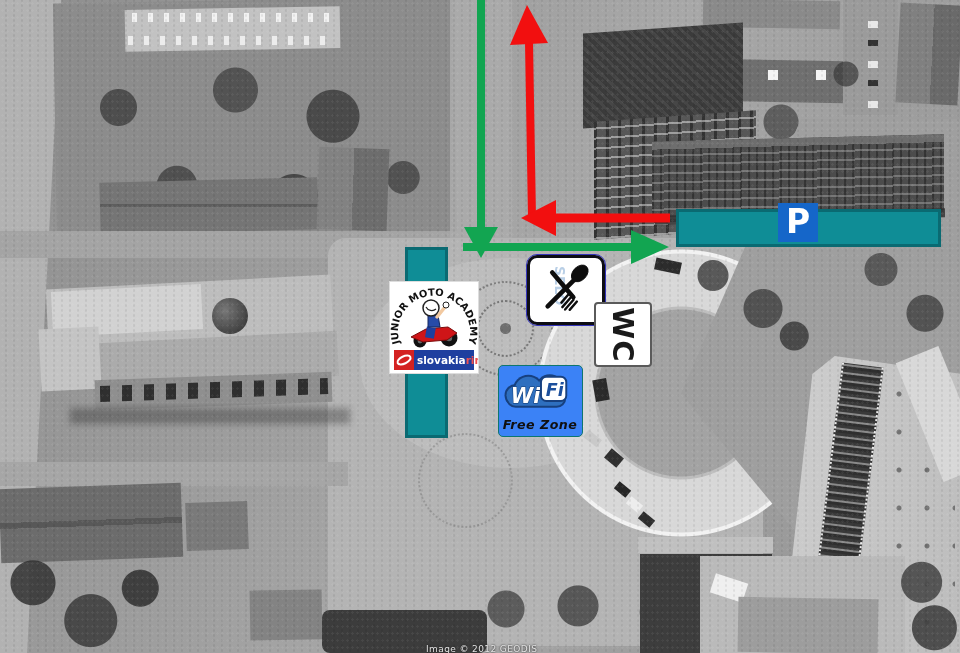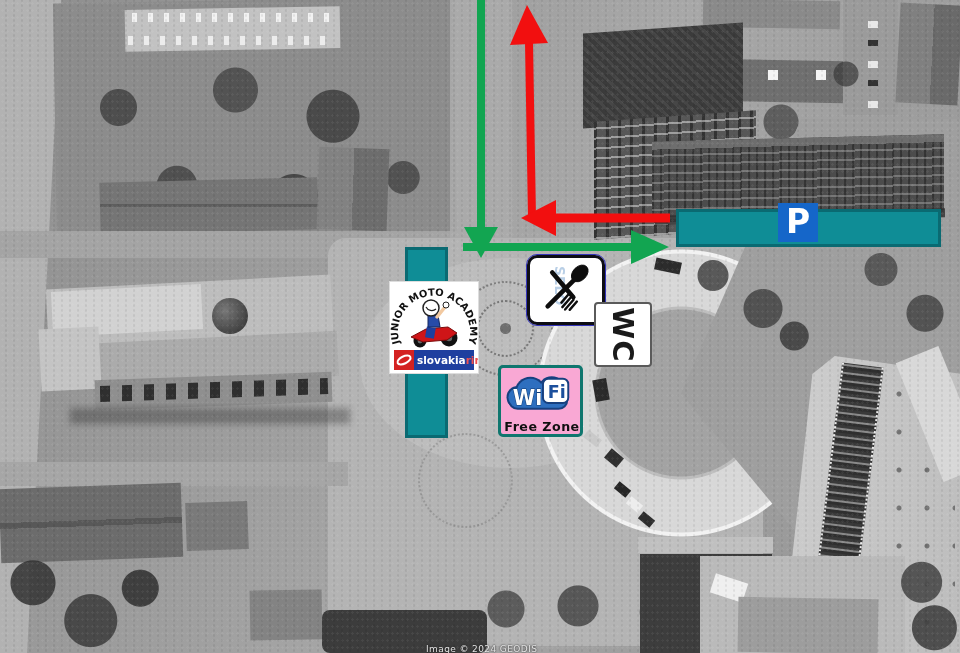--- a/index.html
+++ b/index.html
@@ -19,21 +19,21 @@
             display:flex;align-items:center;justify-content:center;}
   #p-square span{color:#fff;font-weight:bold;font-size:33px;line-height:1;transform:translateY(-1px);}
   #arrows{position:absolute;left:0;top:0;z-index:10;pointer-events:none;}
   .sign{z-index:20;}
   #jma{left:390px;top:282px;width:88px;height:91px;background:#fff;box-shadow:0 0 0 1px #ddd;}
   #rest{left:527px;top:255px;width:78px;height:70px;background:#fff;border:3px solid #0d0d14;
         outline:1px solid #3434bb;border-radius:10px;padding:2px 3px;}
   #wc{left:594px;top:302px;width:58px;height:65px;background:#fff;border:2px solid #5a5a5a;
       border-radius:4px;display:flex;align-items:center;justify-content:center;}
   #wc span{transform:rotate(90deg);font-weight:bold;font-size:29px;color:#1a1a1a;letter-spacing:1px;}
-  #wifi{left:498px;top:365px;width:85px;height:72px;background:#f9a8d4;border:3px solid #0f766e;border-radius:5px;}
+  #wifi{left:498px;top:365px;width:85px;height:72px;background:#3b82f6;border:1px solid #0f766e;border-radius:5px;font-style:italic;}
   #attr{left:426px;top:644px;z-index:30;color:#e3e3e3;font-size:9px;white-space:nowrap;
         text-shadow:0 0 2px #111;letter-spacing:.4px;}
   svg text{font-family:"DejaVu Sans","Liberation Sans",sans-serif;}
 </style>
 </head>
 <body>
 
 <div id="stage">
 
   <div id="bg">
@@ -235,15 +235,15 @@
           <circle cx="17" cy="30" r="9.5"></circle>
         <rect x="9" y="24" width="58" height="17" rx="8"></rect>
       </g>
       <text x="12" y="38" font-size="21" font-weight="bold" fill="#ffffff" stroke="#123a72" stroke-width="1" paint-order="stroke">Wi</text>
       <rect x="43" y="11" width="26" height="25" rx="5.5" fill="#ffffff" stroke="#17407f" stroke-width="2"></rect>
       <text x="48" y="31" font-size="18" font-weight="bold" fill="#1c4f9c">Fi</text>
       <text x="42" y="65" font-size="13" font-weight="bold" fill="#101010" text-anchor="middle" letter-spacing=".5">Free Zone</text>
     </svg>
   </div>
 
-  <div class="abs" id="attr">Image © 2024 GEODIS</div>
+  <div class="abs" id="attr">Image © 2012 GEODIS</div>
 
 </div>
 
 </body></html>

